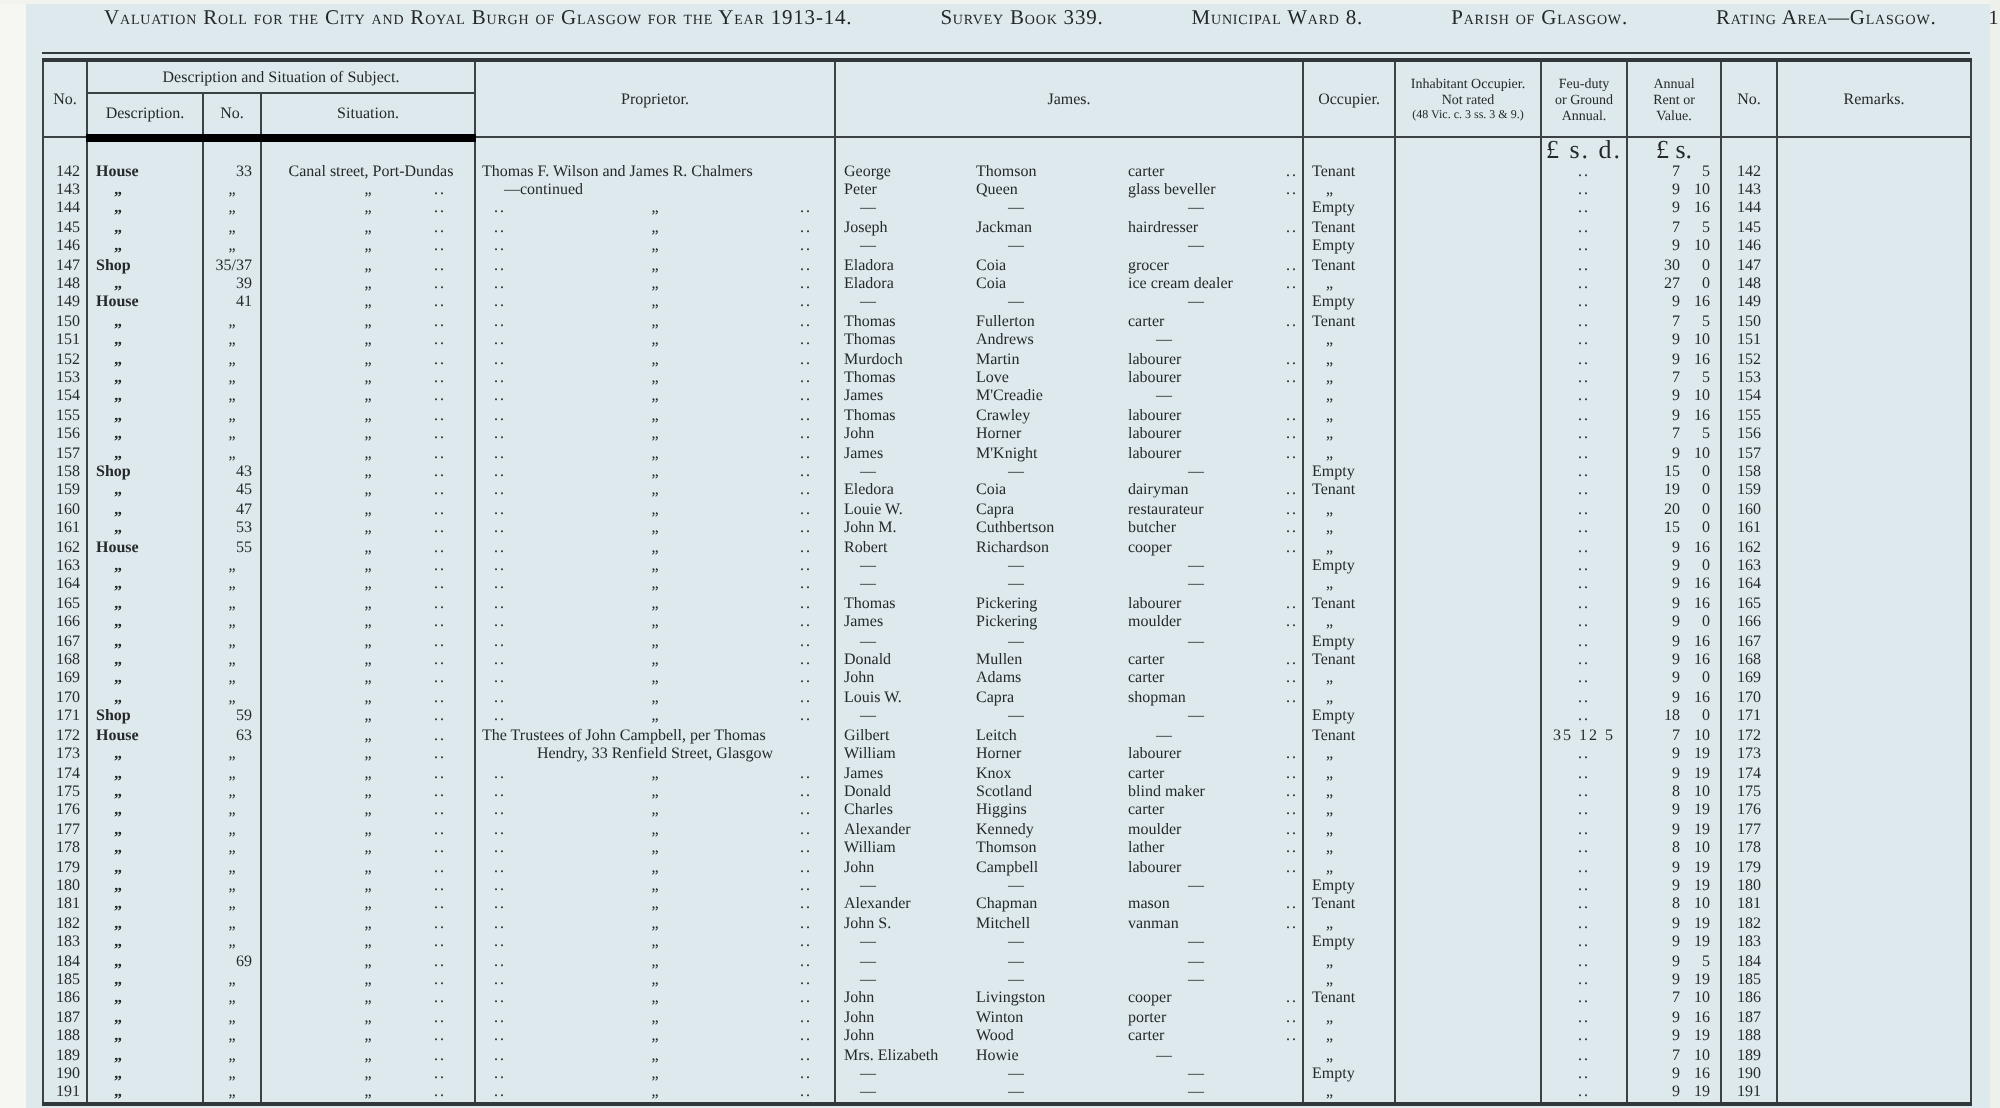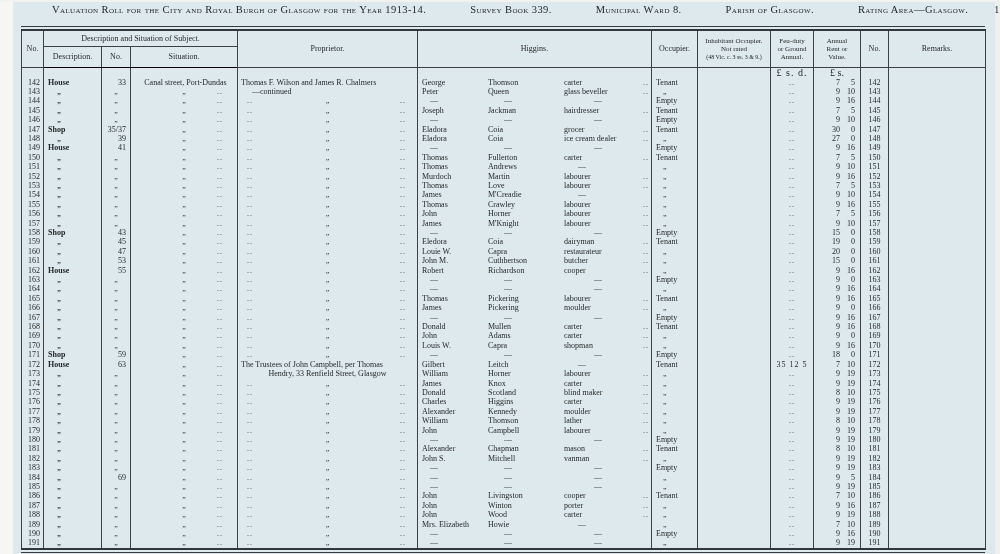--- a/index.html
+++ b/index.html
@@ -33,30 +33,30 @@
   col.c1{width:22px}col.c2{width:58px}col.c3{width:29px}col.c4{width:107px}
   col.c5{width:180px}col.c6{width:234px}col.c7{width:46px}col.c8{width:73px}
   col.c9{width:43px}col.c10{width:47px}col.c11{width:28px}col.c12{width:97px}
 
   th,td{
     border-left:1px solid #3b4144;border-right:1px solid #3b4144;
     padding:0;margin:0;font-weight:normal;overflow:hidden;white-space:nowrap;
     color:#26292b;
   }
   thead th{border-bottom:1px solid #3b4144;text-align:center;vertical-align:middle;}
-  thead tr.sub th{border-bottom:1px solid #000000;}
+  thead tr.sub th{border-bottom:4px solid #000000;}
   th{font-size:8px;}
   .h3line{font-size:7px;line-height:8px;}
   .h3line .tiny{font-size:6px;}
   .grp{height:16px;}
   .sub th{height:20px;}
 
   tbody td{font-size:8px;line-height:9.4px;height:9.4px;vertical-align:middle;}
   tbody tr{height:9.4px;}
-  tr.units td{height:10px;font-size:10px;line-height:10px;border-bottom:none;}
+  tr.units td{height:10px;font-size:13px;line-height:10px;border-bottom:none;}
   .tc{text-align:center;}
   .c-no{text-align:right;padding-right:3px;}
   .c-desc{padding-left:4px;text-align:left;font-weight:bold;}
   .c-desc.dit{padding-left:13px;}
   .c-dn{text-align:right;padding-right:4px;}
   .c-dn.dit{text-align:center;padding-right:0;}
   .c-sit{padding-left:3px;text-align:center;position:relative;}
   .c-sit.d{text-align:center;padding-left:0;}
   .c-sit.d .edots{position:absolute;right:14px;top:0;}
   .c-prop{position:relative;text-align:left;padding-left:3px;}
@@ -109,21 +109,21 @@
         <col class="c9">
         <col class="c10">
         <col class="c11">
         <col class="c12">
   </colgroup>
   <thead>
     <tr class="grp">
       <th rowspan="2">No.</th>
       <th colspan="3">Description and Situation of Subject.</th>
       <th rowspan="2">Proprietor.</th>
-      <th rowspan="2">Higgins.</th>
+      <th rowspan="2">James.</th>
       <th rowspan="2">Occupier.</th>
       <th rowspan="2" class="h3line">
         <div>Inhabitant Occupier.</div>
         <div>Not rated</div>
         <div class="tiny">(48 Vic. c. 3 ss. 3 &amp; 9.)</div>
       </th>
       <th rowspan="2" class="h3line">
         <div>Feu-duty</div>
         <div>or Ground</div>
         <div>Annual.</div>

